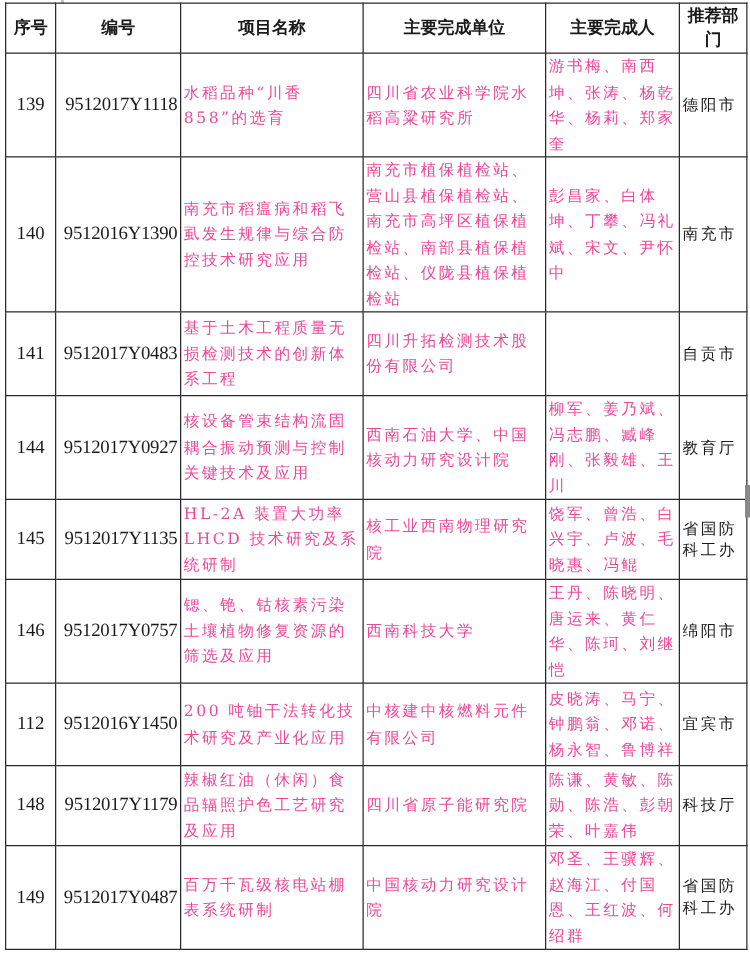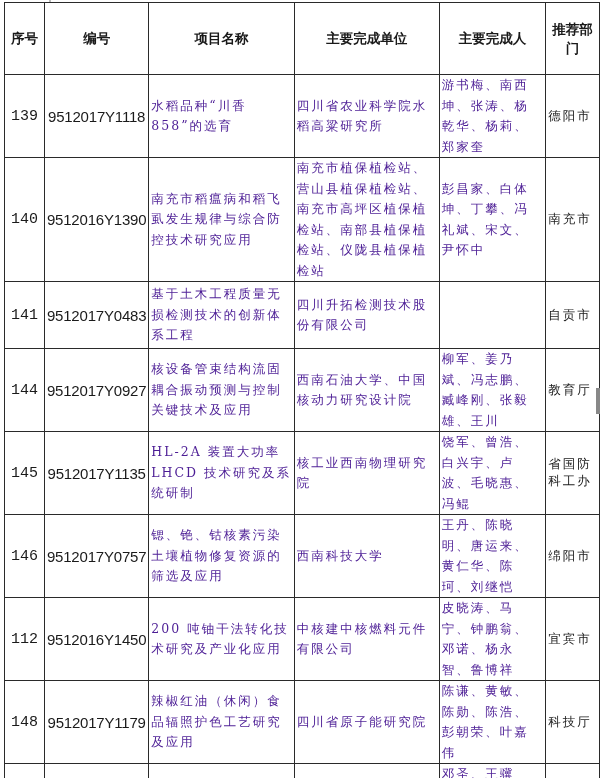--- a/index.html
+++ b/index.html
@@ -2,23 +2,23 @@
 <html><head>
 <meta charset="utf-8">
 <style>
   html, body { margin: 0; padding: 0; background: #ffffff; }
   body { width: 600px; height: 778px; position: relative; overflow: hidden;
          font-family: "DejaVu Serif", "Liberation Serif", serif; color: #1a1a1a; }
   .top-line { position: absolute; left: 49px; top: 0; width: 2px; height: 3px; background:#bbb; }
   table.awards { position: absolute; left: 4px; top: 2px; border-collapse: collapse; table-layout: fixed; }
   table.awards th, table.awards td { border: 1.5px solid #2a2a2a; padding: 0 2px; vertical-align: middle; }
   table.awards th { font-family: "DejaVu Sans", "Liberation Sans", sans-serif; font-weight: bold; font-size: 13.5px; text-align: center; line-height: 19px; height: 39px; }
-  td.seq { text-align: center; font-family: Liberation Mono, monospace; font-size: 15px; }
-  td.code { text-align: center; font-family: Liberation Sans, sans-serif; font-size: 15px; letter-spacing: -0.2px; }
-  td.cn { font-size: 12.5px; line-height: 20.5px; letter-spacing: 2px; color: #4c1d95; text-align: left; padding-left: 2px; }
+  td.seq { text-align: center; font-family: Liberation Serif, serif; font-size: 15px; }
+  td.code { text-align: right; font-family: Liberation Serif, serif; font-size: 15px; letter-spacing: -0.2px; }
+  td.cn { font-size: 12.5px; line-height: 20.5px; letter-spacing: 2px; color: #ec4899; text-align: left; padding-left: 2px; }
   td.dept { font-size: 12.5px; letter-spacing: 2px; text-align: left; padding-left: 3px; }
   .scroll-thumb { position: absolute; left: 596px; top: 388px; width: 4px; height: 26px; background:#888; }
 </style>
 </head>
 <body>
 
 <div class="top-line"></div>
 
 <table class="awards">
   <colgroup>
@@ -29,21 +29,21 @@
       <col style="width:107px">
       <col style="width:54px">
   </colgroup>
   <thead>
     <tr>
       <th>序号</th>
       <th>编号</th>
       <th>项目名称</th>
       <th>主要完成单位</th>
       <th>主要完成人</th>
-      <th style="padding:16px 6px;">推荐部门</th>
+      <th style="padding:0 6px;">推荐部门</th>
     </tr>
   </thead>
   <tbody>
     <tr style="height:65px">
       <td class="seq">139</td>
       <td class="code">9512017Y1118</td>
       <td class="cn">水稻品种“川香 858”的选育</td>
       <td class="cn">四川省农业科学院水稻高粱研究所</td>
       <td class="cn">游书梅、南西坤、张涛、杨乾华、杨莉、郑家奎</td>
       <td class="dept">德阳市</td>

